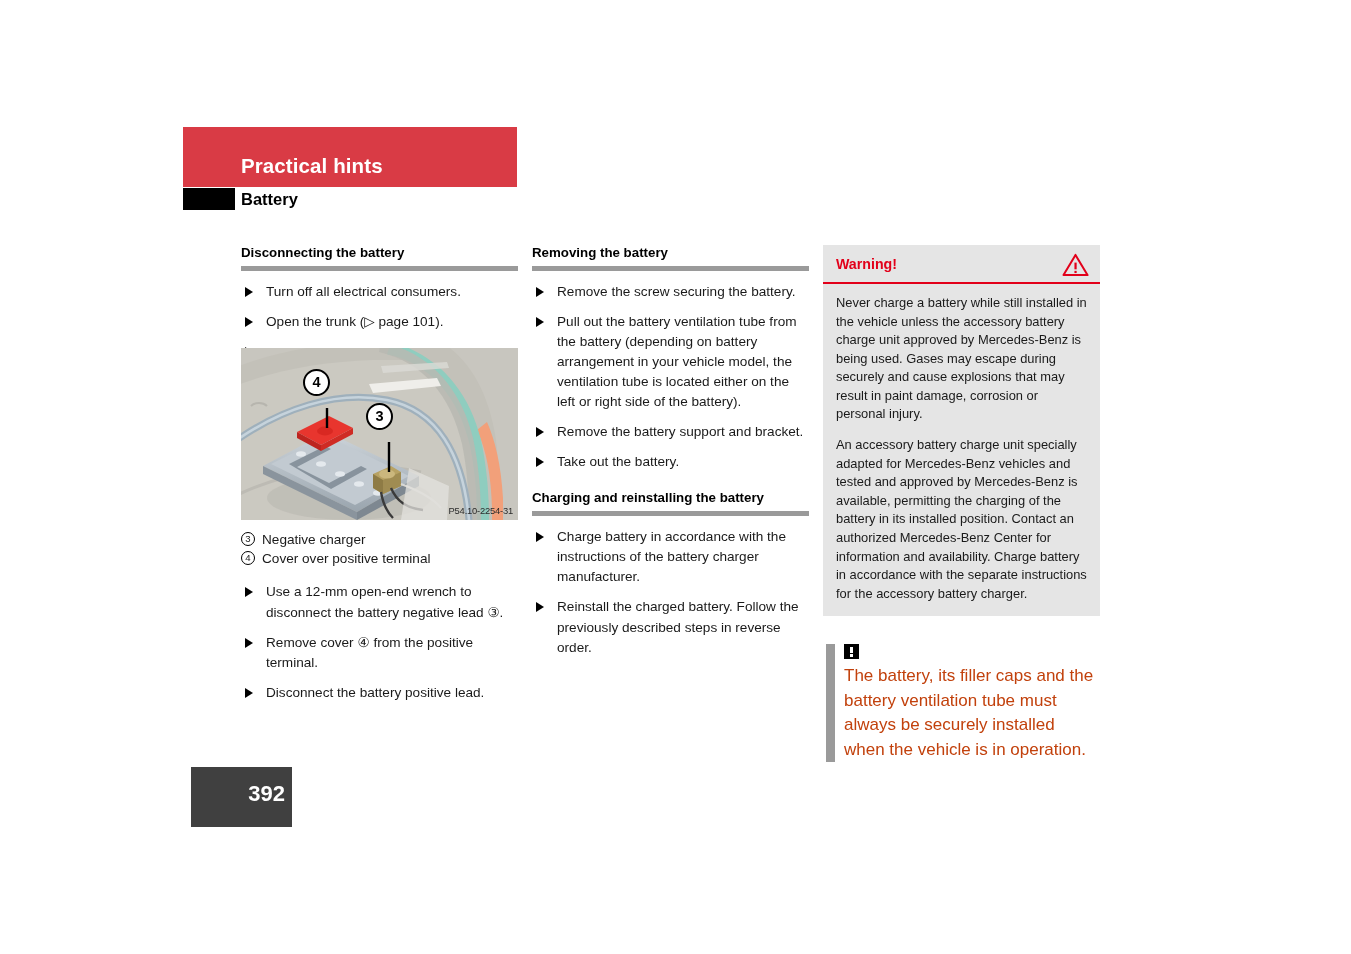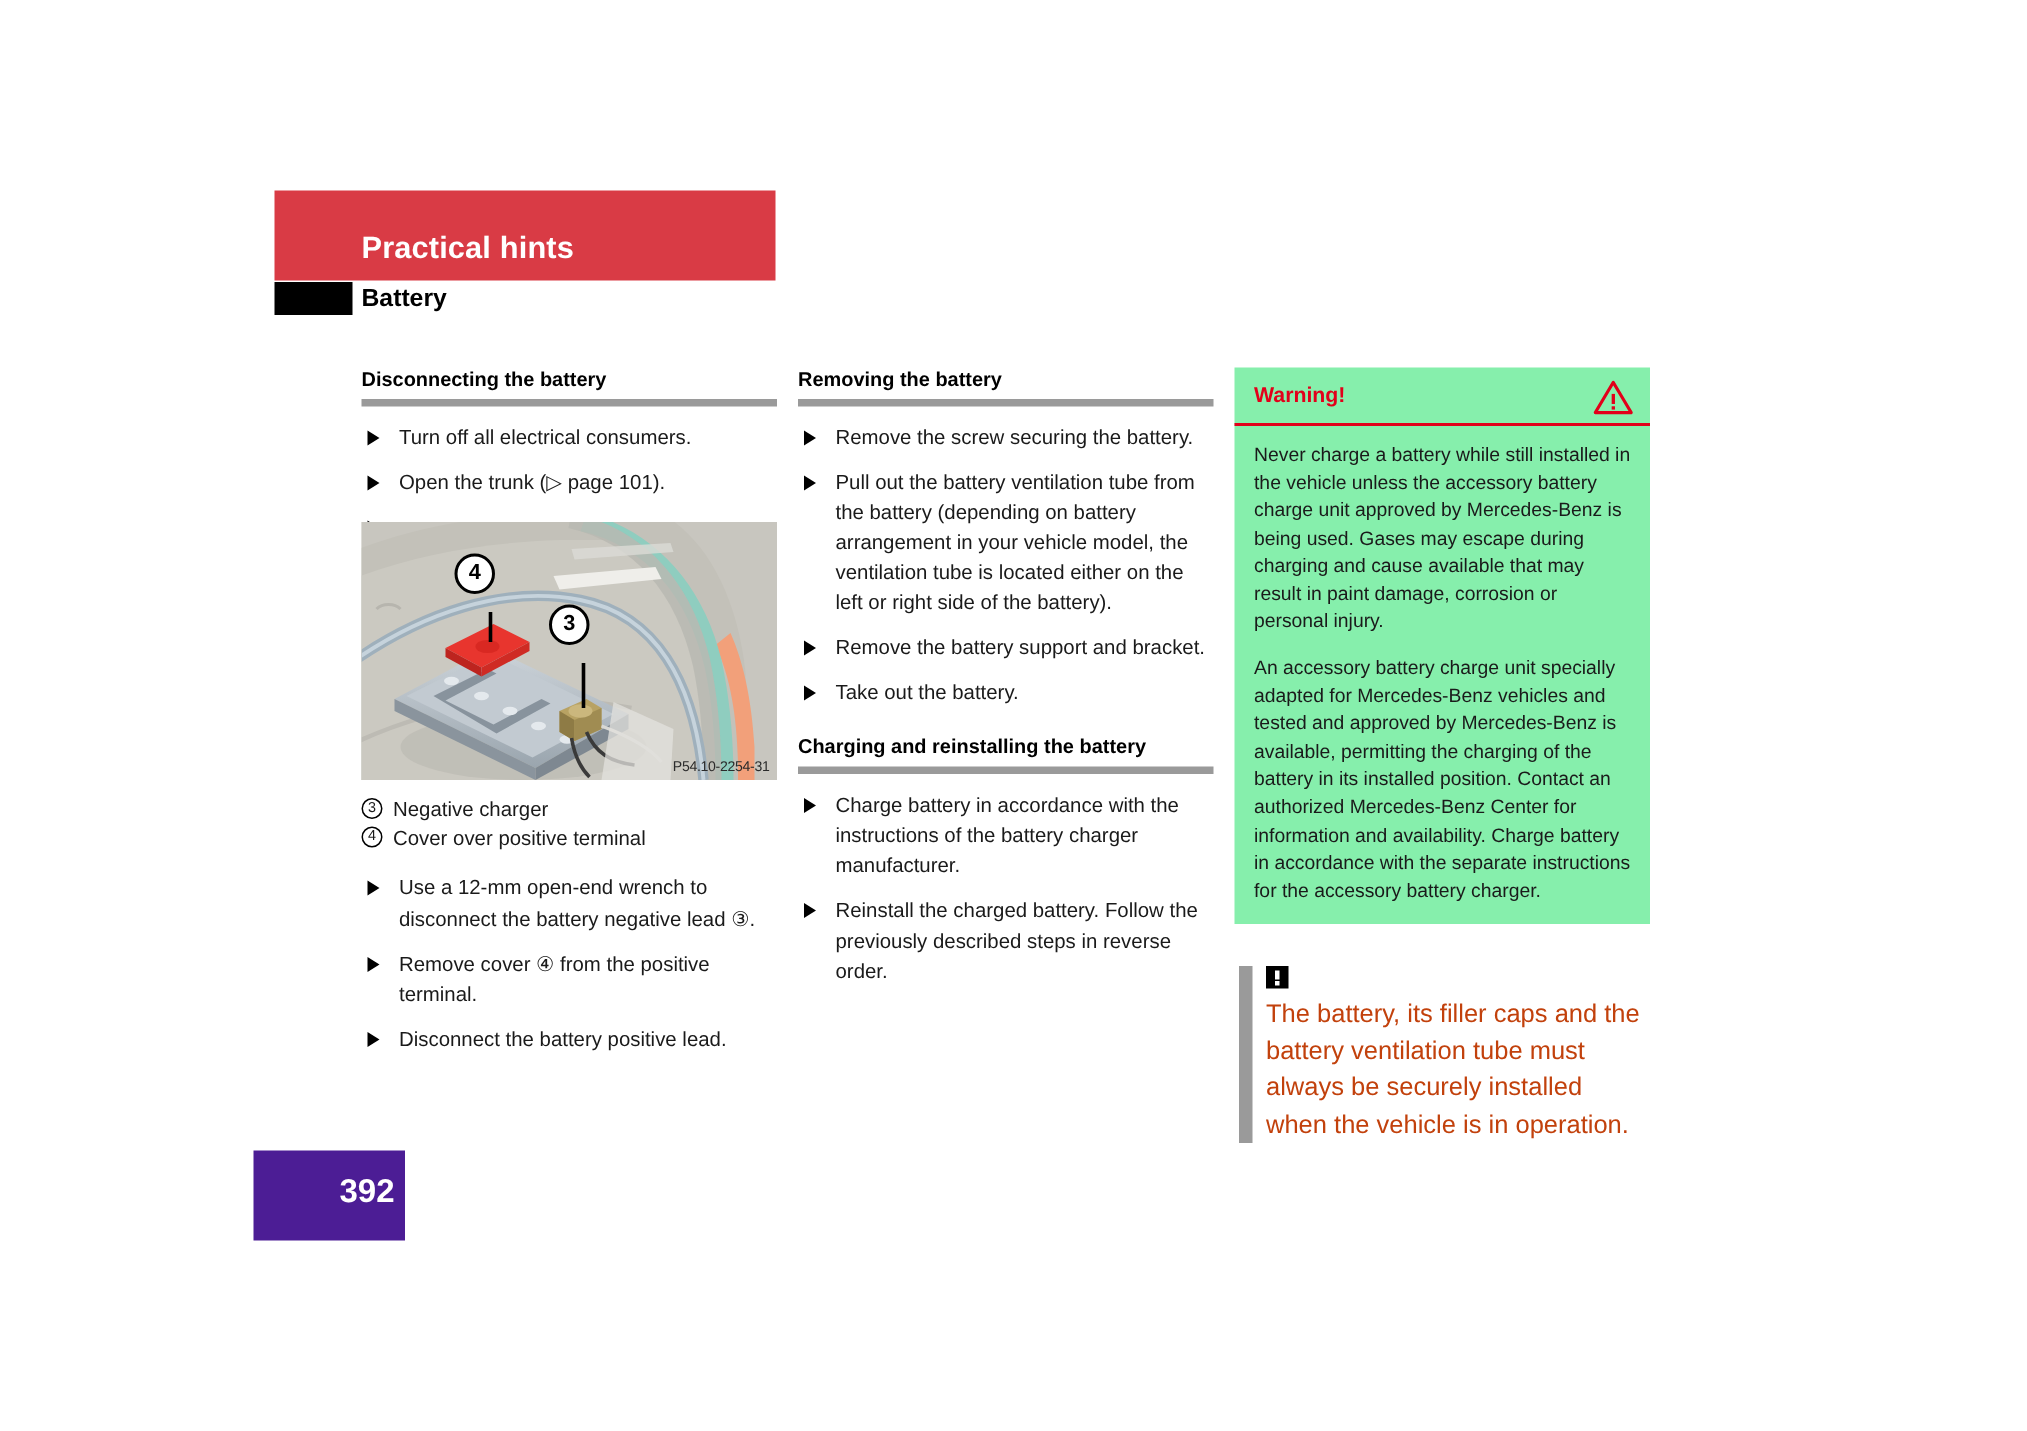--- a/index.html
+++ b/index.html
@@ -156,21 +156,21 @@
     font-size: 13.6px;
     line-height: 1.42;
     color: #1a1a1a;
     display: flex;
     align-items: flex-start;
   }
   .legend-row .circnum { margin-right: 7px; margin-top: 2px; flex: 0 0 auto; }
 
   
   .warnbox {
-    background: #86efac;
+    background: #e5e5e5;
     width: 277px;
   }
   .warn-head {
     position: relative;
     height: 39px;
     border-bottom: 2.4px solid #e2001a;
     padding: 0 13px;
   }
   .warn-title {
     position: absolute;
@@ -240,25 +240,25 @@
   }
   .note-body {
     font-size: 17px;
     line-height: 1.44;
     color: #c2410c;
   }
 
   
   .pagenum-box {
     position: absolute;
-    left: 169px;
+    left: 191px;
     top: 767px;
     width: 101px;
     height: 60px;
-    background: #4c1d95;
+    background: #404040;
   }
   .pagenum-text {
     position: absolute;
     right: 7px;
     top: 16px;
     font-size: 22px;
     font-weight: bold;
     color: #ffffff;
     line-height: 1;
   }
@@ -440,21 +440,21 @@
     <div class="warnbox">
       <div class="warn-head">
         <div class="warn-title">Warning!</div>
         <svg class="warn-tri" viewBox="0 0 28 25">
           <path d="M14,2 L26.5,23 L1.5,23 Z" fill="none" stroke="#e2001a" stroke-width="2.1" stroke-linejoin="round"></path>
           <rect x="12.9" y="10" width="2.3" height="7" fill="#e2001a"></rect>
           <rect x="12.9" y="18.6" width="2.3" height="2.3" fill="#e2001a"></rect>
         </svg>
       </div>
       <div class="warn-body">
-        <p>Never charge a battery while still installed in the vehicle unless the accessory battery charge unit approved by Mercedes-Benz is being used. Gases may escape during charging and cause available that may result in paint damage, corrosion or personal injury.</p>
+        <p>Never charge a battery while still installed in the vehicle unless the accessory battery charge unit approved by Mercedes-Benz is being used. Gases may escape during securely and cause explosions that may result in paint damage, corrosion or personal injury.</p>
         <p>An accessory battery charge unit specially adapted for Mercedes-Benz vehicles and tested and approved by Mercedes-Benz is available, permitting the charging of the battery in its installed position. Contact an authorized Mercedes-Benz Center for information and availability. Charge battery in accordance with the separate instructions for the accessory battery charger.</p>
       </div>
     </div>
 
     <div class="notebox">
       <div class="note-bar"></div>
       <div class="note-icon"></div>
       <div class="note-body">The battery, its filler caps and the battery ventilation tube must always be securely installed when the vehicle is in operation.</div>
     </div>
   </div>

